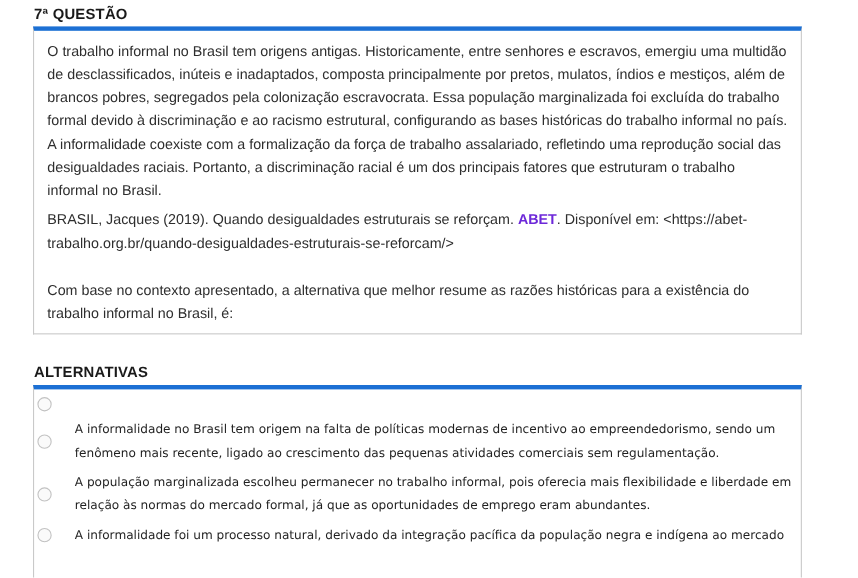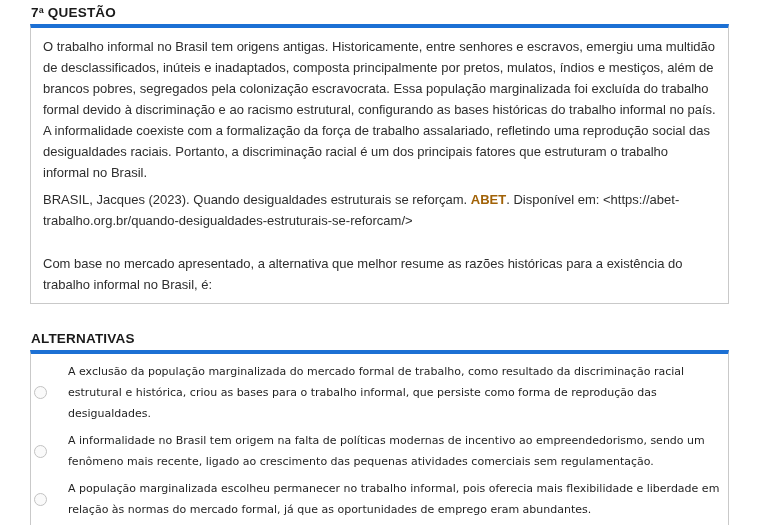--- a/index.html
+++ b/index.html
@@ -20,21 +20,21 @@
     border-top: 4px solid #1c70d4;
     background: #ffffff;
   }
 
   .q-panel { padding: 8px 12px 8px 12px; }
   .q-panel p {
     margin: 0; font-size: 13px; line-height: 21px; color: #2e2e2e;
   }
   .q-panel p.q-text  { margin-bottom: 6px; }
   .q-panel p.q-cite  { margin-bottom: 22px; }
-  .q-panel p.q-cite strong { font-weight: 700; color: #a16207; }
+  .q-panel p.q-cite strong { font-weight: 700; color: #6d28d9; }
 
   .alt-title { margin-top: 27px; }
 
   .alt-panel { padding: 4px 0 0 0; }
 
   .alt-row {
     display: flex; align-items: stretch;
     padding: 3px 8px 3px 3px; cursor: pointer;
   }
   .alt-row:last-child { padding-bottom: 50px; }
@@ -56,33 +56,32 @@
 </style>
 </head>
 <body>
 
 <div class="page">
 
   <div class="section-title">7ª QUESTÃO</div>
 
   <div class="panel q-panel">
     <p class="q-text">O trabalho informal no Brasil tem origens antigas. Historicamente, entre senhores e escravos, emergiu uma multidão de desclassificados, inúteis e inadaptados, composta principalmente por pretos, mulatos, índios e mestiços, além de brancos pobres, segregados pela colonização escravocrata. Essa população marginalizada foi excluída do trabalho formal devido à discriminação e ao racismo estrutural, configurando as bases históricas do trabalho informal no país. A informalidade coexiste com a formalização da força de trabalho assalariado, refletindo uma reprodução social das desigualdades raciais. Portanto, a discriminação racial é um dos principais fatores que estruturam o trabalho informal no Brasil.</p>
-    <p class="q-cite"><span>BRASIL, Jacques (2023). Quando desigualdades estruturais se reforçam. </span><strong>ABET</strong><span>. Disponível em: &lt;https://abet-trabalho.org.br/quando-desigualdades-estruturais-se-reforcam/&gt;</span></p>
-    <p class="q-prompt">Com base no mercado apresentado, a alternativa que melhor resume as razões históricas para a existência do trabalho informal no Brasil, é:</p>
+    <p class="q-cite"><span>BRASIL, Jacques (2019). Quando desigualdades estruturais se reforçam. </span><strong>ABET</strong><span>. Disponível em: &lt;https://abet-trabalho.org.br/quando-desigualdades-estruturais-se-reforcam/&gt;</span></p>
+    <p class="q-prompt">Com base no contexto apresentado, a alternativa que melhor resume as razões históricas para a existência do trabalho informal no Brasil, é:</p>
   </div>
 
   <div class="section-title alt-title">ALTERNATIVAS</div>
 
   <div class="panel alt-panel">
 
     <label class="alt-row">
       <span class="radio-col">
         <span class="radio"></span>
       </span>
-      <span class="alt-text">A exclusão da população marginalizada do mercado formal de trabalho, como resultado da discriminação racial estrutural e histórica, criou as bases para o trabalho informal, que persiste como forma de reprodução das desigualdades.</span>
     </label>
 
     <label class="alt-row">
       <span class="radio-col">
         <span class="radio"></span>
       </span>
       <span class="alt-text">A informalidade no Brasil tem origem na falta de políticas modernas de incentivo ao empreendedorismo, sendo um fenômeno mais recente, ligado ao crescimento das pequenas atividades comerciais sem regulamentação.</span>
     </label>
 
     <label class="alt-row">

